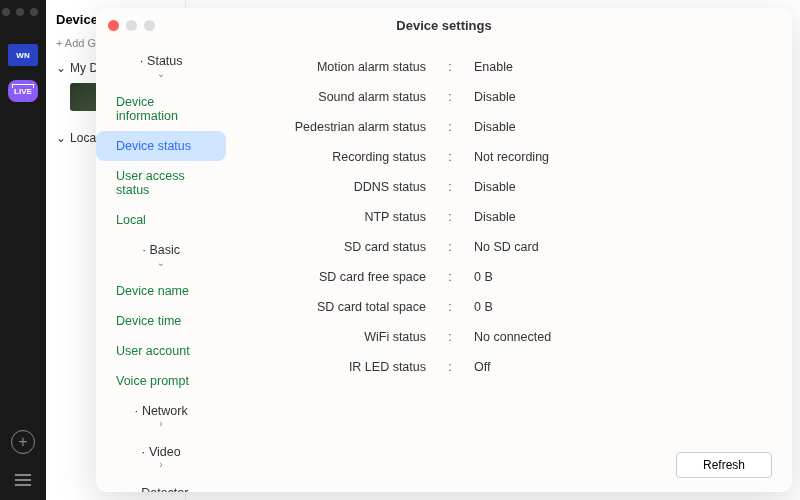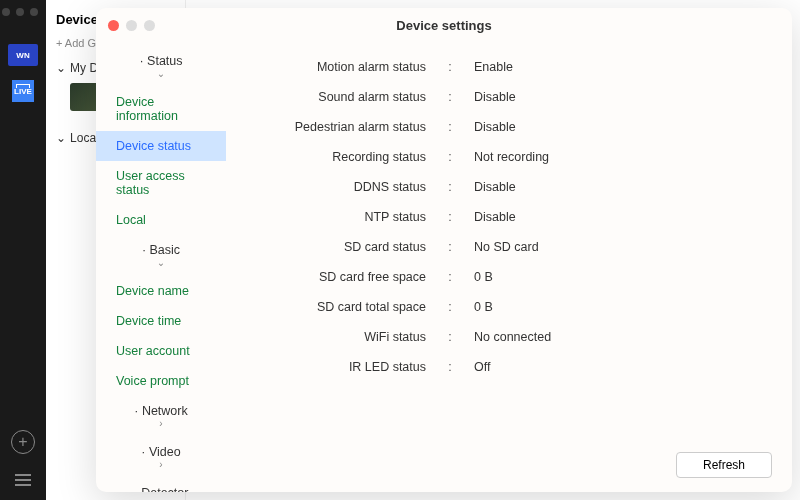--- a/index.html
+++ b/index.html
@@ -3,21 +3,21 @@
   <meta charset="utf-8">
   <style>
     * { margin: 0; padding: 0; box-sizing: border-box; font-family: -apple-system, BlinkMacSystemFont, "Segoe UI", sans-serif; }
     body { width: 800px; height: 500px; overflow: hidden; background: #fff; position: relative; }
 
     
     .app-sidebar { position: absolute; left: 0; top: 0; width: 46px; height: 500px; background: #1a1a1a; display: flex; flex-direction: column; align-items: center; padding-top: 8px; }
     .traffic-dots-app { display: flex; gap: 6px; margin-bottom: 28px; margin-left: -6px; }
     .dot-app { width: 8px; height: 8px; border-radius: 50%; background: #444; }
     .logo-wn { width: 30px; height: 22px; background: #2943c4; border-radius: 2px; color: #fff; font-size: 8px; font-weight: bold; display: flex; align-items: center; justify-content: center; margin-bottom: 14px; }
-    .live-badge { width: 22px; height: 22px; background: #3b82f6; border-radius: 0; color: #fff; font-size: 8px; display: flex; align-items: center; justify-content: center; font-weight: 600; position: relative; }
+    .live-badge { width: 30px; height: 22px; background: #8b5cf6; border-radius: 8px; color: #fff; font-size: 8px; display: flex; align-items: center; justify-content: center; font-weight: 600; position: relative; }
     .live-badge::before { content: ""; position: absolute; top: 4px; left: 4px; right: 4px; height: 3px; border: 1px solid #fff; border-bottom: none; }
     .add-circle { position: absolute; bottom: 46px; width: 24px; height: 24px; border: 1.5px solid #888; border-radius: 50%; color: #888; font-size: 16px; display: flex; align-items: center; justify-content: center; }
     .hamburger { position: absolute; bottom: 14px; display: flex; flex-direction: column; gap: 3px; }
     .hamburger span { width: 16px; height: 2px; background: #888; }
 
     
     .under-panel { position: absolute; left: 46px; top: 0; right: 0; bottom: 0; background: #fff; display: flex; }
     .under-left { width: 140px; border-right: 1px solid #eee; padding-top: 8px; }
     .under-title { font-size: 13px; font-weight: 600; padding: 4px 10px; }
     .add-group { font-size: 11px; color: #888; padding: 6px 10px; }
@@ -46,21 +46,21 @@
     .modal-title { position: absolute; left: 0; right: 0; text-align: center; font-size: 13px; font-weight: 600; color: #333; pointer-events: none; }
 
     .modal-body { flex: 1; display: flex; overflow: hidden; }
 
     
     .settings-nav { width: 130px; padding: 4px 0; font-size: 12.5px; color: #333; overflow-y: auto; }
     .nav-section { padding: 8px 14px; display: flex; align-items: center; justify-content: space-between; cursor: pointer; flex-direction: column; }
     .nav-section .label::before { content: "· "; }
     .chevron { font-size: 10px; color: #888; }
     .nav-item { padding: 8px 20px; color: #15803d; cursor: pointer; }
-    .nav-item.active { background: #cfe4ff; color: #2a6cff; border-radius: 0; }
+    .nav-item.active { background: #cfe4ff; color: #2a6cff; border-radius: 8px; }
 
     
     .content { flex: 1; padding: 18px 24px; position: relative; }
     .status-row { display: flex; align-items: center; font-size: 12.5px; color: #333; margin-bottom: 16px; }
     .status-label { width: 190px; text-align: right; padding-right: 14px; }
     .status-colon { width: 20px; text-align: center; color: #555; }
     .status-value { flex: 1; padding-left: 14px; color: #333; }
 
     .refresh-btn { position: absolute; right: 20px; bottom: 14px; padding: 5px 26px; font-size: 12px; background: #fff; border: 1px solid #ccc; border-radius: 4px; cursor: pointer; }
   </style>

